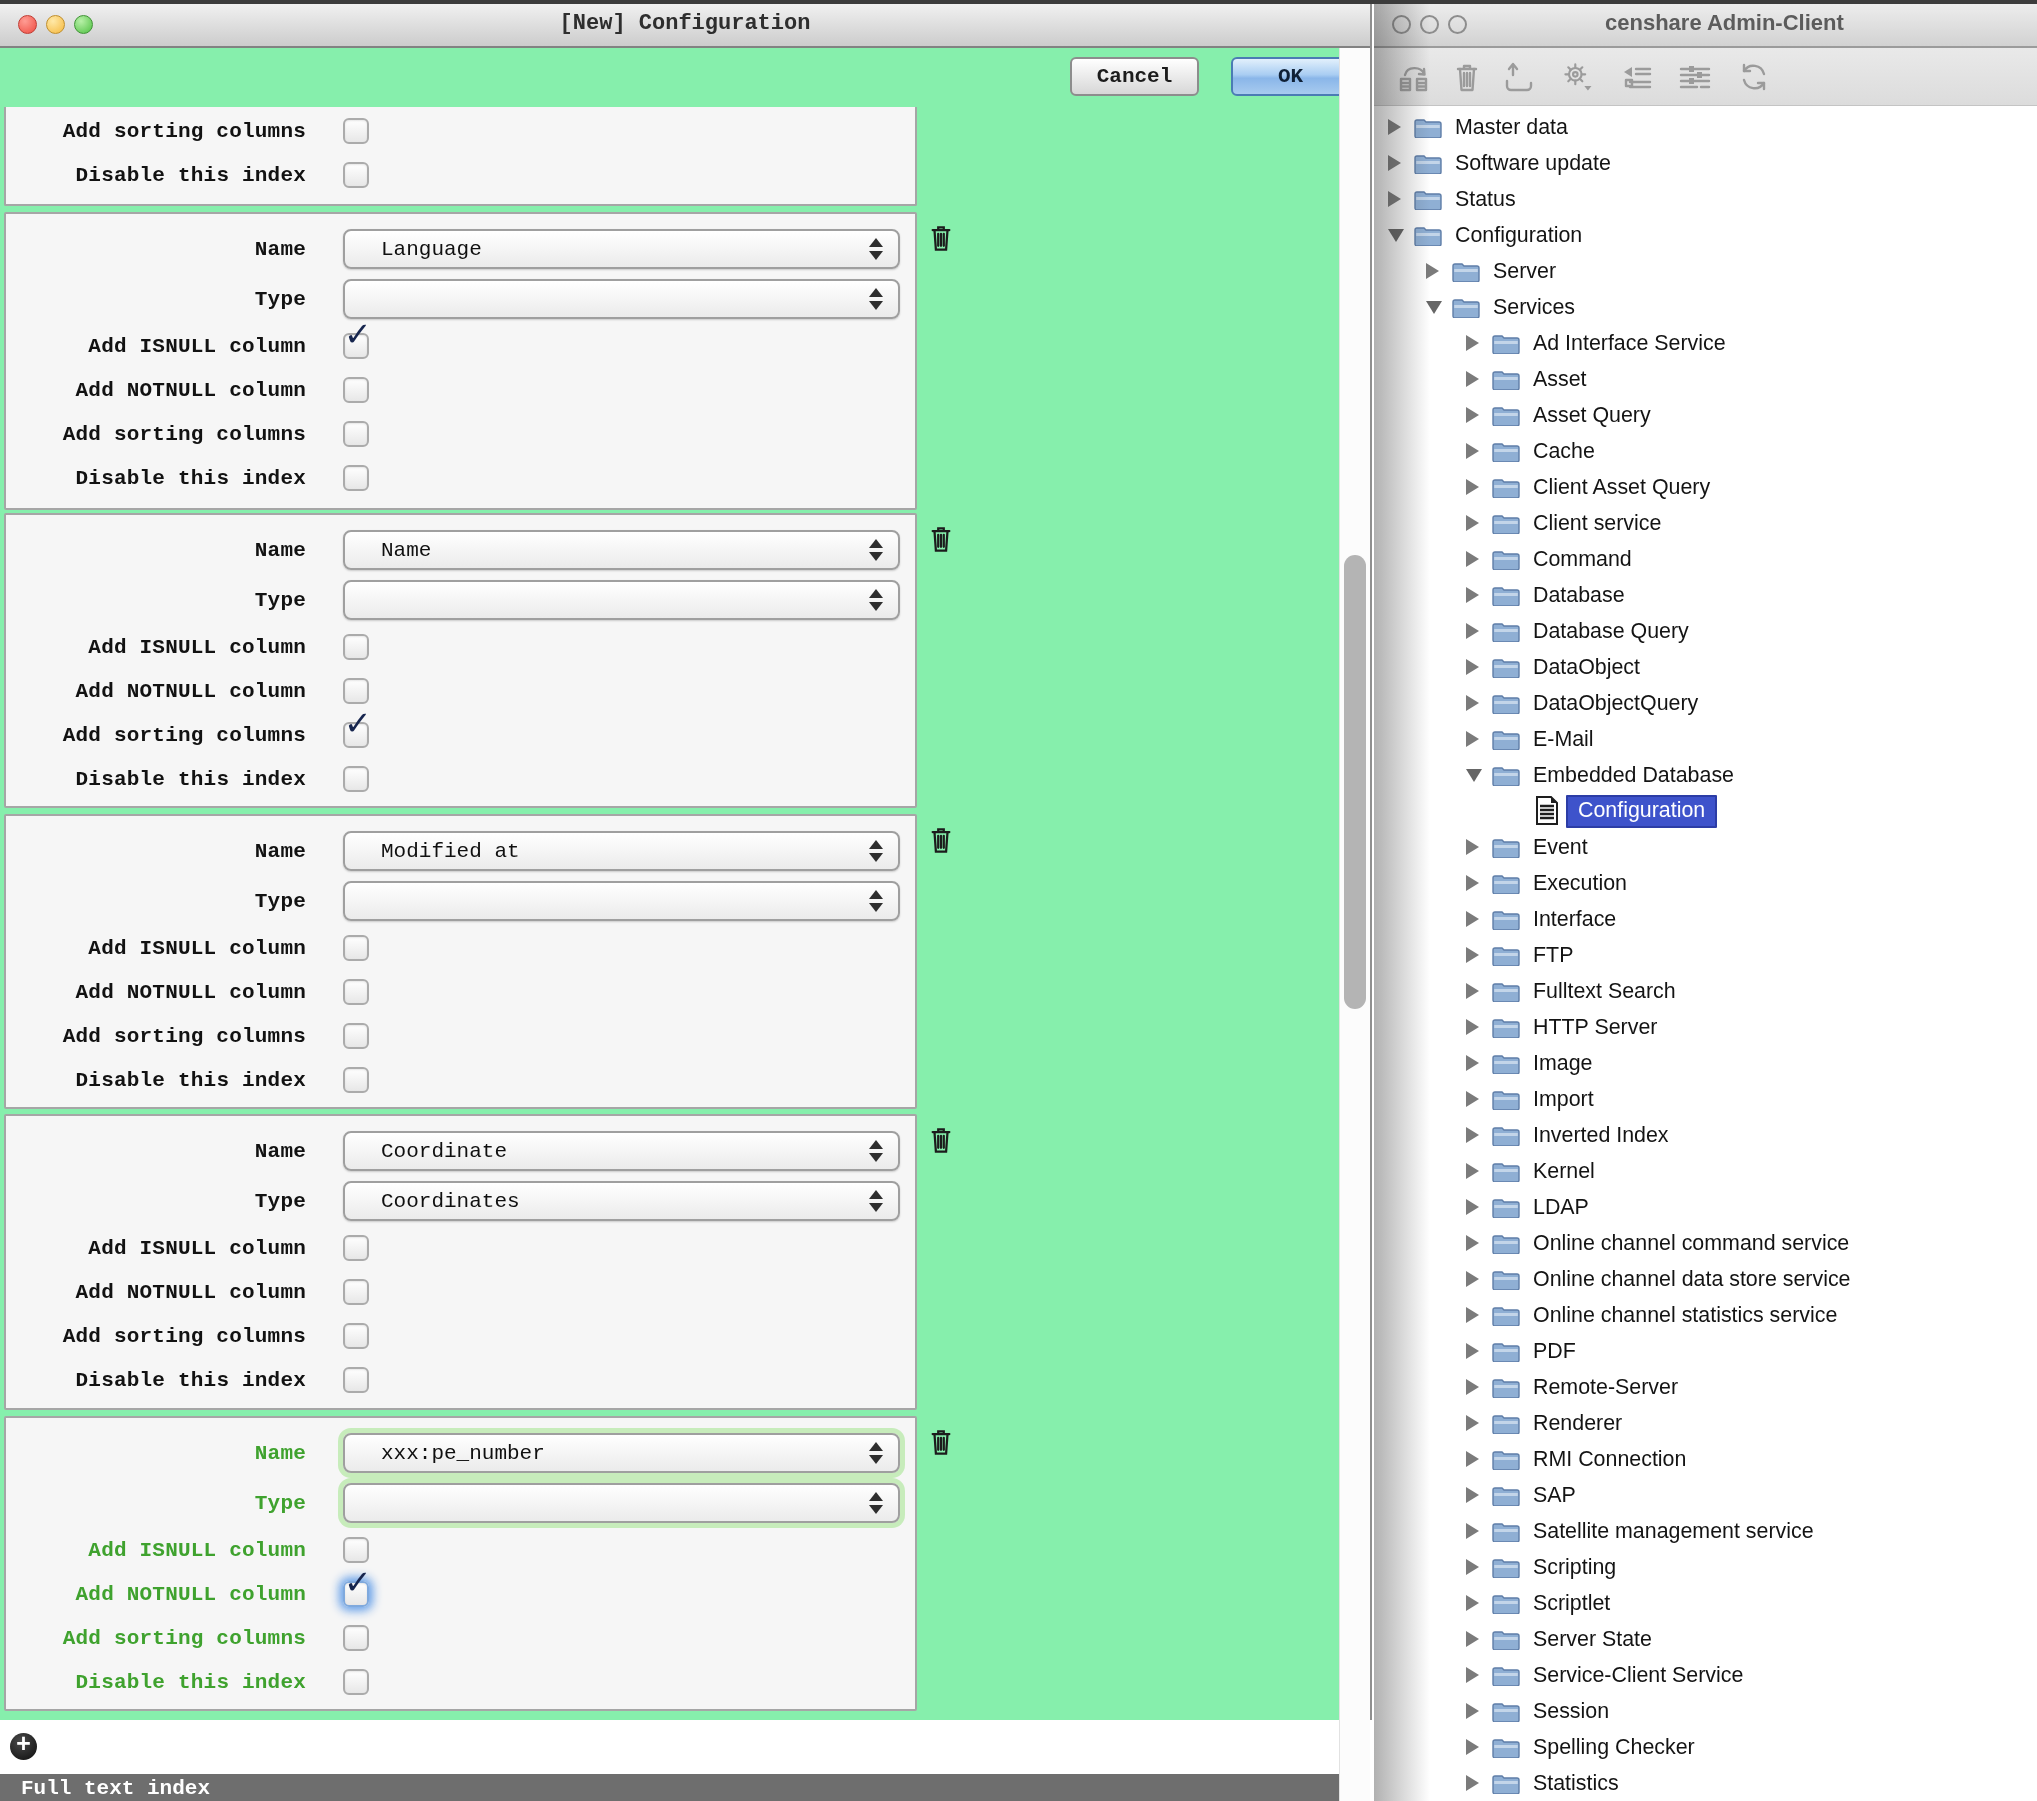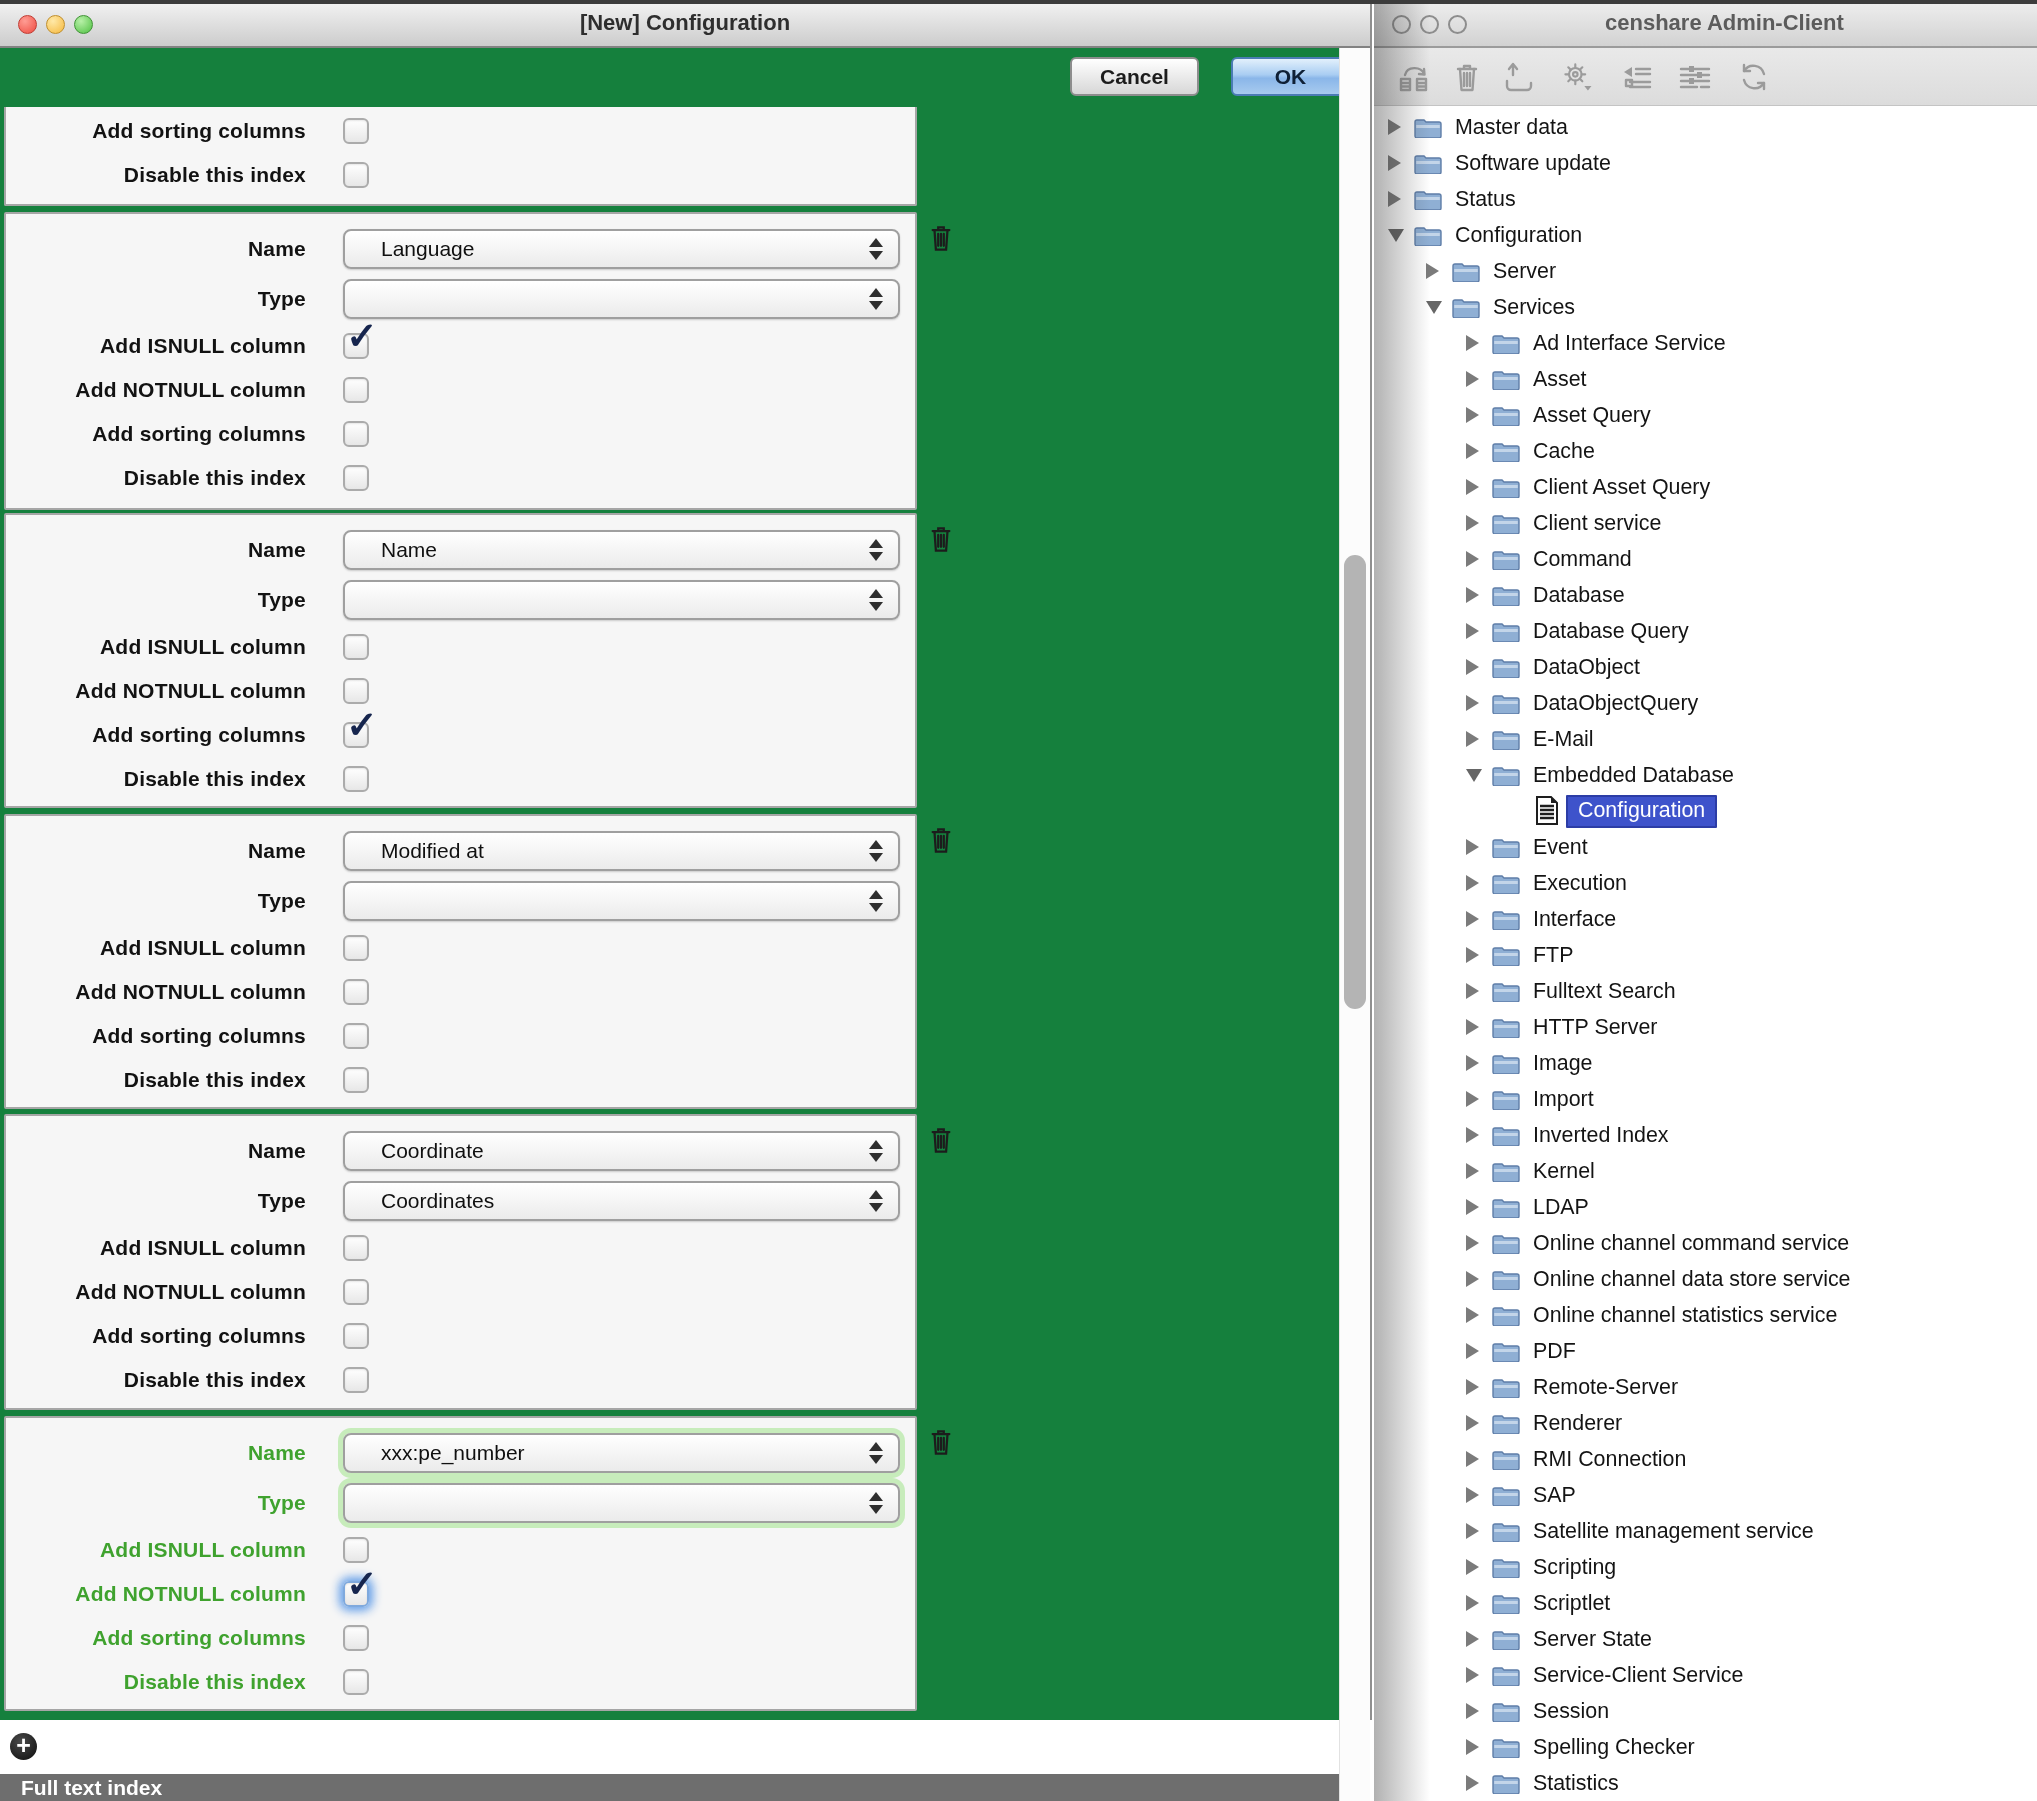--- a/index.html
+++ b/index.html
@@ -5,21 +5,21 @@
   html,body{margin:0;padding:0;}
   body{
     width:2038px;height:1802px;position:relative;overflow:hidden;
     background:#ffffff;
     font-family:"Liberation Sans", sans-serif;
     -webkit-font-smoothing:antialiased;
   }
   .top-strip{position:absolute;left:0;top:0;width:2038px;height:4px;background:#3c3c3c;z-index:60;}
 
   
-  .win-left{position:absolute;left:0;top:0;width:1372px;height:1720px;background:#15803d;border-right:2px solid #8f8f8f;box-sizing:border-box;}
+  .win-left{position:absolute;left:0;top:0;width:1372px;height:1720px;background:#86efac;border-right:2px solid #8f8f8f;box-sizing:border-box;font-family:Liberation Mono, monospace;}
   .titlebar{position:absolute;left:0;top:0;width:100%;height:48px;
     background:linear-gradient(#f4f4f4,#cccccc);border-bottom:2px solid #828282;box-sizing:border-box;}
   .tl{position:absolute;top:15px;width:19px;height:19px;border-radius:50%;box-sizing:border-box;}
   .tl.red{left:18px;background:radial-gradient(circle at 35% 30%,#ff9d94,#ee4b40);border:1px solid #c13b32;}
   .tl.yellow{left:46px;background:radial-gradient(circle at 35% 30%,#ffe9a8,#f5b83d);border:1px solid #c08f2c;}
   .tl.green{left:74px;background:radial-gradient(circle at 35% 30%,#b8f0a8,#4fc142);border:1px solid #3f9334;}
   .tl.hollow{background:transparent;border:2px solid #8d8d8d;}
   .title-text{position:absolute;top:0;height:46px;display:flex;align-items:center;
     font-size:22px;font-weight:700;color:#2e2e2e;}
   .win-left .title-text{left:0;width:100%;justify-content:center;}

